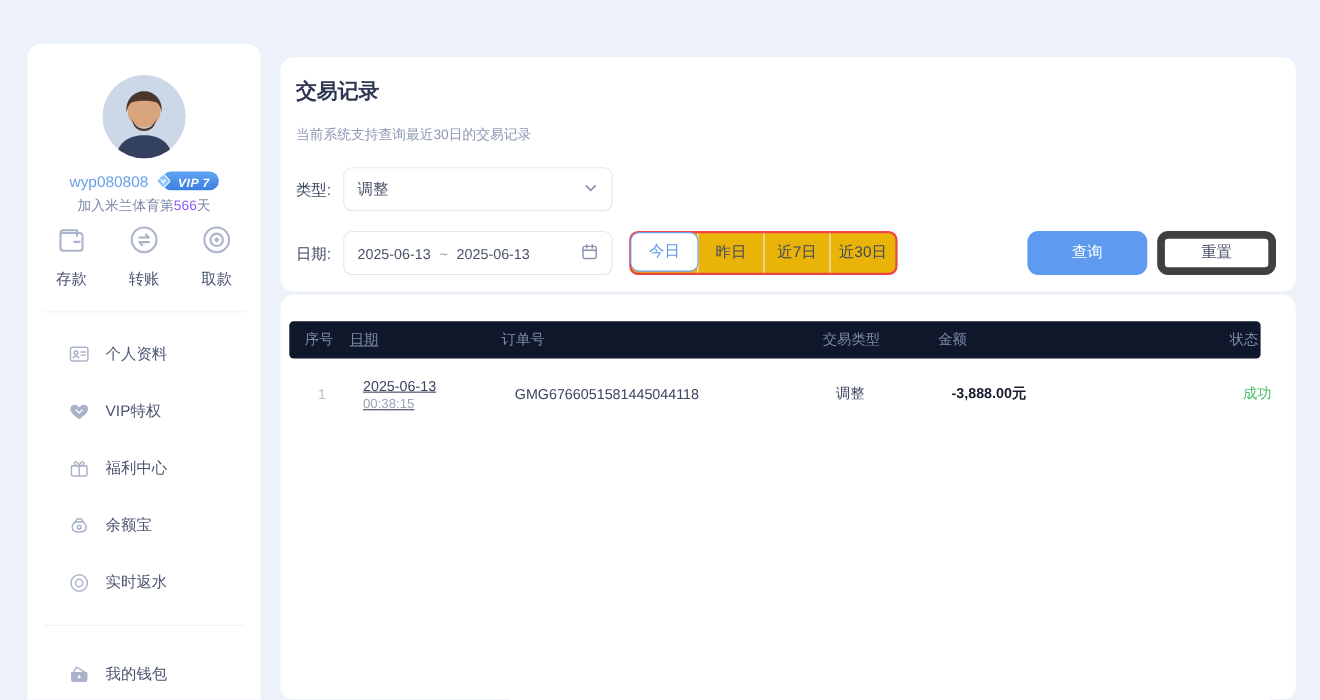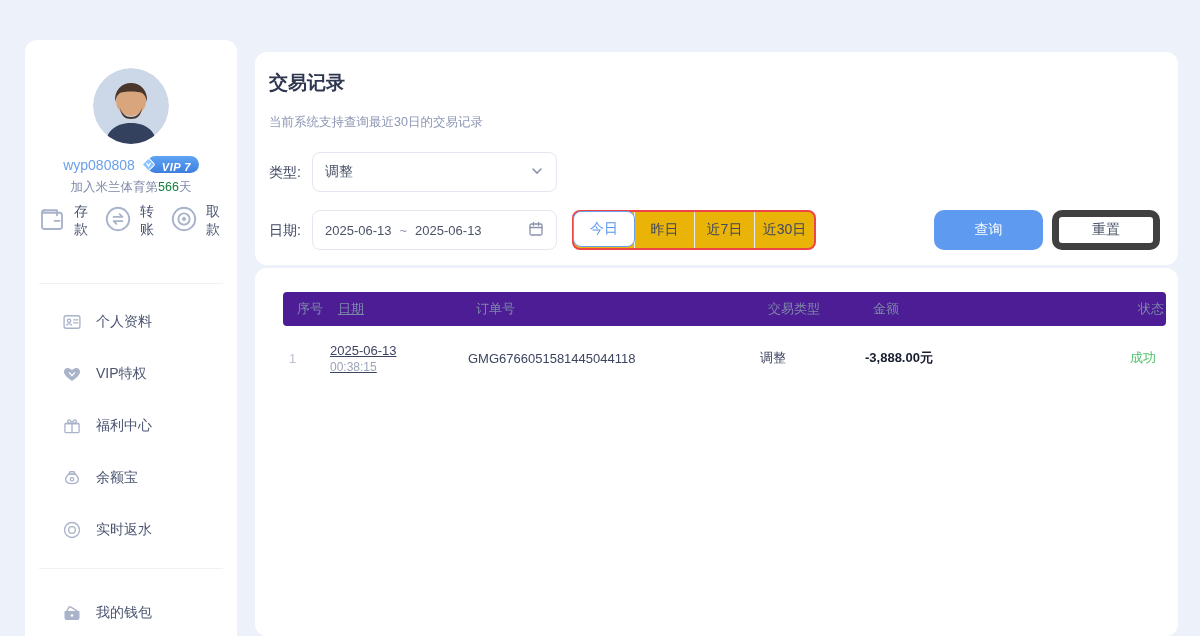--- a/index.html
+++ b/index.html
@@ -25,26 +25,26 @@
   .username { color:#6ba0ea; font-size:14px; }
   .vip-badge {
     position:relative; display:inline-flex; align-items:center;
     height:17px; padding:4px 8px 0 15px; border-radius:9px;
     background:linear-gradient(180deg,#5fa4f2,#3d7fe0);
     color:#fff; font-size:11px; font-style:italic; font-weight:bold;
     letter-spacing:.5px;
   }
   .vip-diamond { position:absolute; left:-7px; top:0px; }
   .join-line { position:absolute; top:139px; width:100%; text-align:center; font-size:12.5px; color:#7e89a8; }
-  .join-days { color:#15803d; }
+  .join-days { color:#8b5cf6; }
   .quick-actions {
     position:absolute; top:163px; left:0; width:100%;
     display:flex; justify-content:space-between; padding:0 12px;
   }
-  .qa-item { width:56px; display:flex; flex-direction:row; align-items:center; gap:7px; cursor:pointer; }
+  .qa-item { width:56px; display:flex; flex-direction:column; align-items:center; gap:7px; cursor:pointer; }
   .qa-item .qa-label { font-size:14px; color:#4b5572; }
   .side-divider { position:absolute; left:14px; right:14px; height:1px; background:#eef1f6; }
   .menu { position:absolute; left:0; width:100%; }
   .menu-item {
     height:52px; display:flex; align-items:center; padding-left:37px; gap:14px;
     font-size:14px; color:#4b5572; cursor:pointer;
   }
   .micon { width:20px; height:20px; flex:0 0 20px; }
 
   
@@ -80,22 +80,22 @@
     position:absolute; top:158px; height:40px; border-radius:10px;
     display:flex; align-items:center; justify-content:center;
     font-size:14px; cursor:pointer;
   }
   #query-btn { left:679px; width:109px; background:#5e9af0; color:#fff; border:none; }
   #reset-btn { left:797px; width:108px; background:#fff; color:#4b5368; border:7px solid #404040; }
 
   
   #table-card { left:255px; top:268px; width:923px; height:368px; }
   .thead {
-    position:absolute; left:28px; top:24px; width:883px; height:34px;
-    background:#4c1d95; border-radius:4px; display:flex; align-items:center;
+    position:absolute; left:8px; top:24px; width:883px; height:34px;
+    background:#0f172a; border-radius:4px; display:flex; align-items:center;
     font-size:13px; color:#7e89a8;
   }
   .trow {
     position:absolute; left:20px; top:58px; width:883px; height:64px;
     display:flex; align-items:center; font-size:13px; color:#3c4460;
   }
   .c1 { width:55px; padding-left:14px; }
   .c2 { width:138px;text-decoration:underline; }
   .c3 { width:292px; }
   .c4 { width:105px; }

